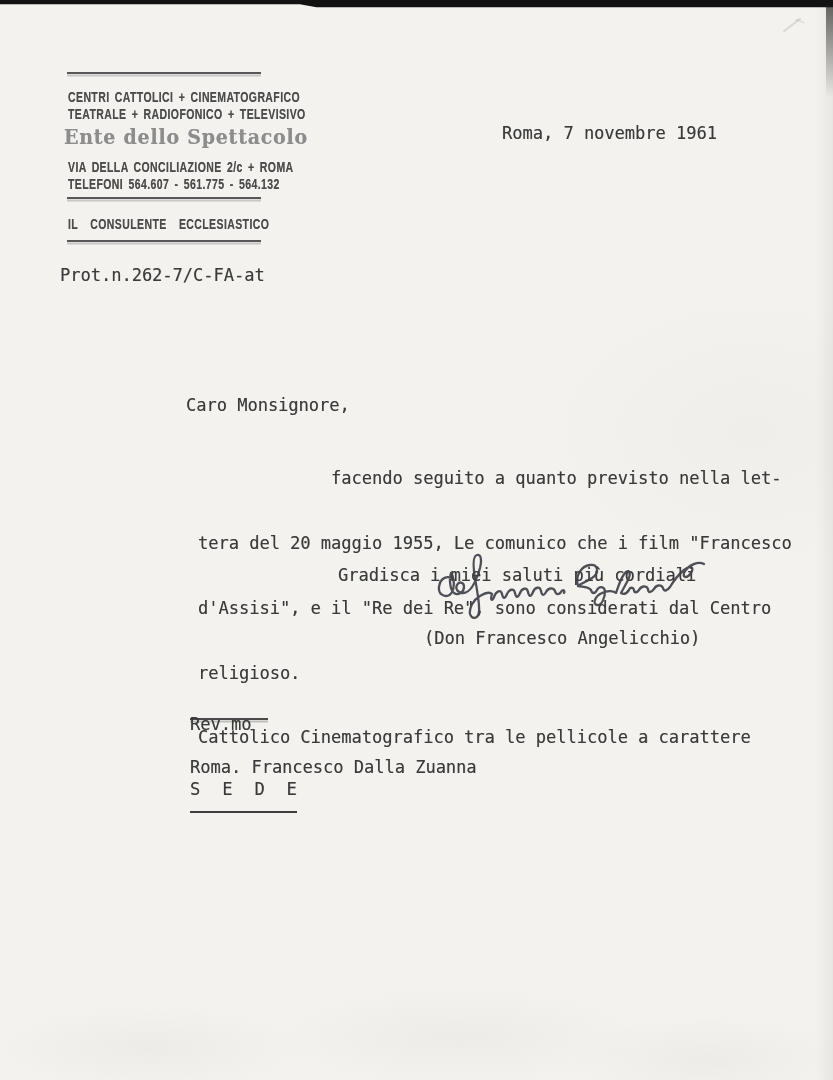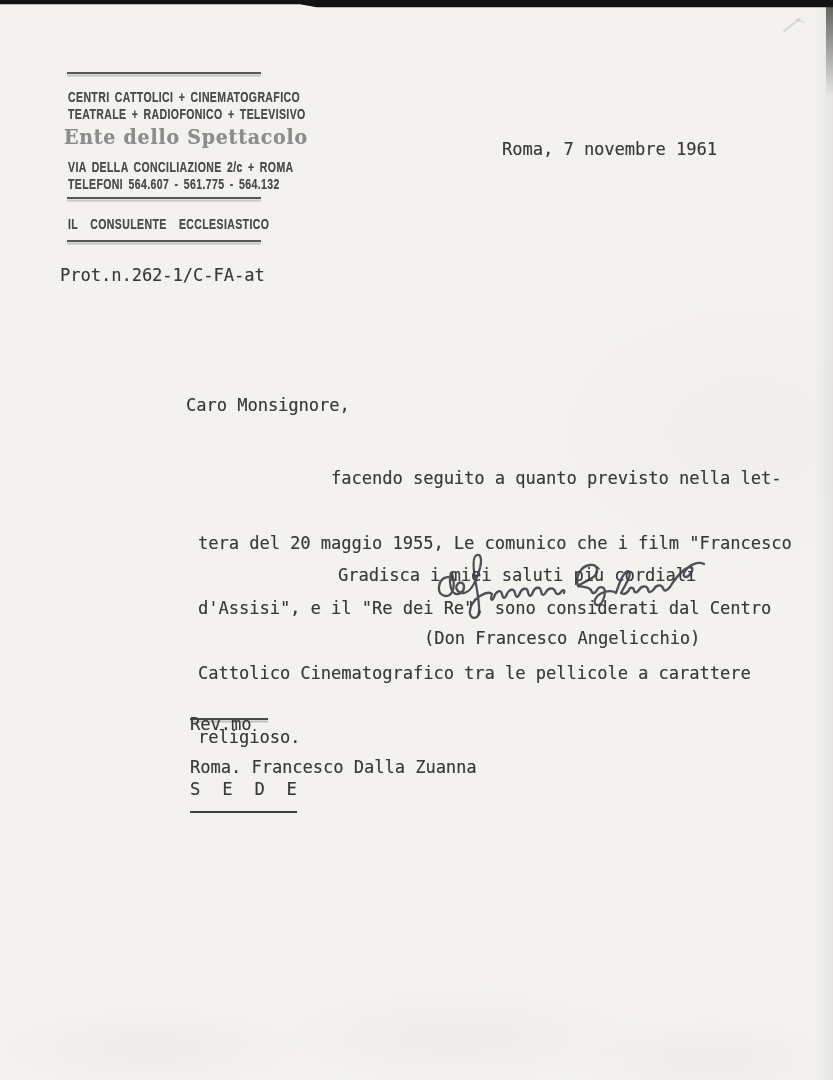--- a/index.html
+++ b/index.html
@@ -60,21 +60,21 @@
     text-shadow:0 0 0.6px rgba(141,141,141,0.7);
   }
 
   
   .type{
     position:absolute;white-space:pre;
     font-family:"DejaVu Sans Mono","Liberation Mono",monospace;
     font-size:17px;line-height:21.6px;color:#3a3a3a;
     text-shadow:0.3px 0.3px 0.6px rgba(58,58,58,0.45);
   }
-  .date-line{left:502px;top:123px;margin-top:16px;}
+  .date-line{left:502px;top:123px;}
   .protocol-line{left:60px;top:265px;}
   .salutation{left:186px;top:395px;}
   .paragraph{left:198px;top:425px;}
   .closing-line{left:338px;top:533px;margin-top:32px;}
   .signature-caption{left:424px;top:628px;}
 
   
   .signature-svg{position:absolute;left:418px;top:546px;width:300px;height:78px;}
   .signature-svg path{
     fill:none;stroke:#41414a;stroke-width:2.3;
@@ -108,29 +108,29 @@
   <div class="lh-small lh-line1">CENTRI CATTOLICI + CINEMATOGRAFICO</div>
   <div class="lh-small lh-line2">TEATRALE + RADIOFONICO + TELEVISIVO</div>
   <div class="org-name">Ente dello Spettacolo</div>
   <div class="lh-small lh-via">VIA DELLA CONCILIAZIONE 2/c + ROMA</div>
   <div class="lh-small lh-tel">TELEFONI 564.607 - 561.775 - 564.132</div>
   <div class="rule rule-2"></div>
   <div class="lh-small lh-role">IL CONSULENTE ECCLESIASTICO</div>
   <div class="rule rule-3"></div>
 
   <div class="type date-line">Roma, 7 novembre 1961</div>
-  <div class="type protocol-line">Prot.n.262-1/C-FA-at</div>
+  <div class="type protocol-line">Prot.n.262-7/C-FA-at</div>
 
   <div class="type salutation">Caro Monsignore,</div>
   <div class="type paragraph">
     <div>             facendo seguito a quanto previsto nella let-</div>
     <div>tera del 20 maggio 1955, Le comunico che i film "Francesco</div>
     <div>d'Assisi", e il "Re dei Re", sono considerati dal Centro</div>
+    <div>religioso.</div>
     <div>Cattolico Cinematografico tra le pellicole a carattere</div>
-    <div>religioso.</div>
   </div>
   <div class="type closing-line">Gradisca i miei saluti più cordiali</div>
 
   <svg class="signature-svg" viewBox="0 0 300 78" aria-hidden="true">
     <path d="M36,34 C30,28 22,32 21,41 C20,50 30,53 34,46 C37,41 36,31 33,27
              C31,33 32,44 36,47 C40,50 46,46 46,41 C46,36 41,35 39,39
              C37,43 40,47 45,47 C52,47 58,36 62,22 C64,14 63,8 59,9
              C55,10 55,20 57,32 C59,45 62,58 61,66 C60,73 54,74 52,68
              C51,62 55,54 62,50 C67,47 72,46 74,48 C72,54 74,56 76,51
              C78,45 83,43 84,48 C85,53 87,53 89,48 C91,43 96,42 97,47

